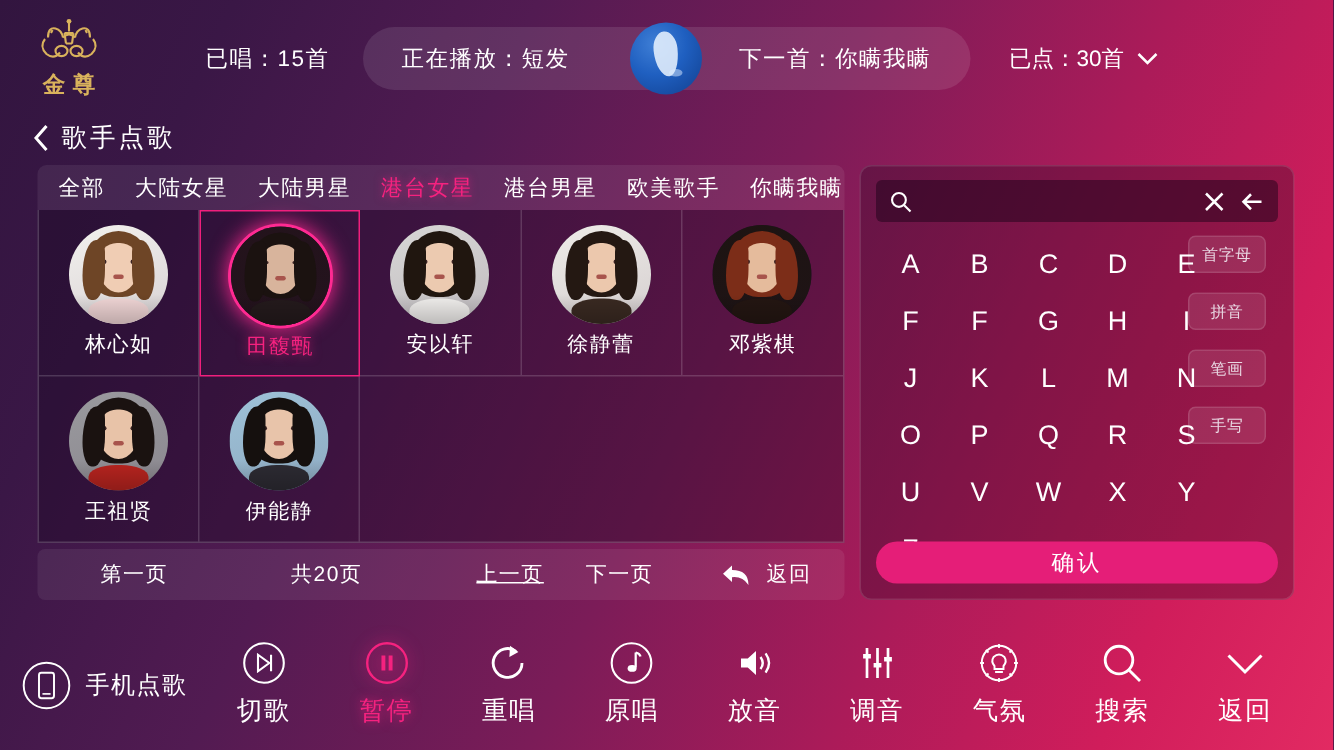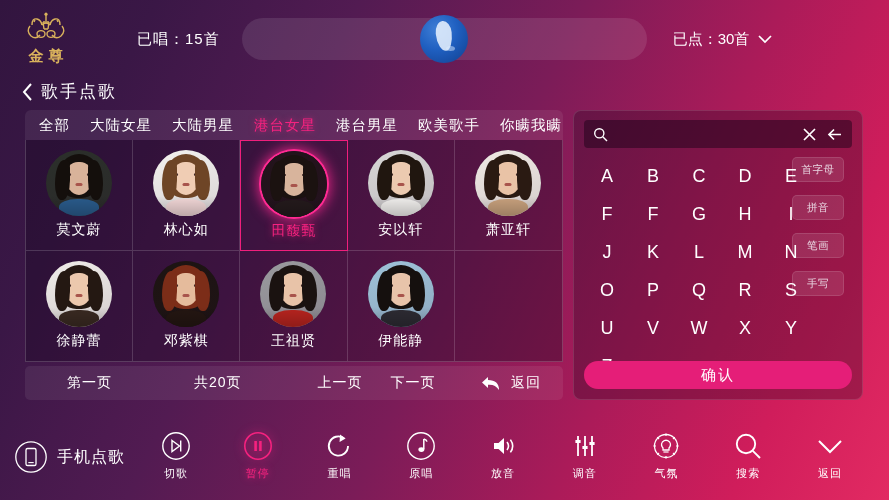--- a/index.html
+++ b/index.html
@@ -125,21 +125,21 @@
   .av .body { position:absolute; left:50%; transform:translateX(-50%); border-radius:46% 46% 0 0; }
 
   .pager {
     height: 34px; margin-top: 4px; border-radius: 5px;
     background: rgba(255,255,255,0.07);
     display:flex; align-items:center; position:relative;
   }
   .pg { color:#fff; font-size:14px; letter-spacing:1px; cursor:pointer; white-space:nowrap; }
   .pg.p1 { margin-left: 42px; }
   .pg.p2 { margin-left: 82px; }
-  .pg.p3 { margin-left: 76px; }
+  .pg.p3 { margin-left: 76px; text-decoration: underline; }
   .pg.p4 { margin-left: 28px; }
   .ret { position:absolute; right:22px; display:flex; align-items:center; gap:9px; cursor:pointer; }
   .ret svg { width:22px; height:17px; }
 
   
   .right-panel {
     position:absolute; left:573px; top:110px; width:290px; height:290px;
     border-radius: 8px; background: rgba(30,5,30,0.30);
     border: 1px solid rgba(255,255,255,0.12);
     padding: 9px 10px 10px 10px;
@@ -188,21 +188,21 @@
     display:flex; align-items:center; gap:9px; margin-left:14px;
     flex:0 0 auto; cursor:pointer;
   }
   .phone-entry .pl { color:#ffffff; font-size:16px; letter-spacing:1px; }
   .tools { display:flex; align-items:center; flex:1; justify-content:space-around; padding: 0 18px 0 10px; }
   .tool {
     display:flex; flex-direction:column; align-items:center; gap:5px;
     cursor:pointer; width:64px;
   }
   .tool .ic { height:28px; display:flex; align-items:flex-end; justify-content:center; }
-  .tool .tl { color:#ffffff; font-size:11px; letter-spacing:1px; }
+  .tool .tl { color:#ffffff; font-size:17px; letter-spacing:1px; }
   .tool.on .tl { color:#f5227f; text-shadow:0 0 7px rgba(245,34,127,0.7); }
 </style>
 </head>
 <body>
 
 <div class="app">
 
   <div class="header">
     <div class="logo">
       <svg class="crown" viewBox="0 0 46 34">
@@ -219,24 +219,26 @@
           <path d="M20 10 L26 10 M20 10 L21 17 M26 10 L25 17 M21 17 L25 17"></path>
           <path d="M11 10 L12 8 M35 10 L34 8"></path>
         </g>
       </svg>
       <div class="logo-text">金尊</div>
     </div>
 
     <div class="sung-count">已唱：15首</div>
 
     <div class="now-pill">
+      <div class="txt">正在播放：短发</div>
       <div class="globe">
         <div class="cloud"></div>
           <div class="cloud2"></div>
       </div>
+      <div class="txt">下一首：你瞒我瞒</div>
     </div>
 
     <div class="ordered">
       <span>已点：30首</span>
       <svg class="chev-down" viewBox="0 0 14 9">
         <path d="M1 1 L7 7 L13 1" fill="none" stroke="#ffffff" stroke-width="1.7"></path>
       </svg>
     </div>
   </div>
 
@@ -253,35 +255,20 @@
         <div class="tab">大陆女星</div>
         <div class="tab">大陆男星</div>
         <div class="tab active">港台女星</div>
         <div class="tab">港台男星</div>
         <div class="tab">欧美歌手</div>
         <div class="tab">你瞒我瞒</div>
       </div>
     <div class="grid">
         <div class="cell">
           <div class="av">
-            <div class="bg" style="background:linear-gradient(160deg,#2b2f2a 0%, #2b2f2add 100%)"></div>
-            <div style="position:absolute;left:12px;top:4px;width:42px;height:44px;border-radius:50% 50% 44% 44%;background:#140f0c"></div>
-            <div class="face" style="top:12px;width:27px;height:33px;background:#d9b39a"></div>
-            <div class="eyeL" style="left:20px;top:23px"></div>
-            <div class="eyeR" style="left:41px;top:23px"></div>
-            <div class="lips" style="top:33px;background:#a8544c"></div>
-            <div style="position:absolute;left:9px;top:10px;width:15px;height:40px;border-radius:60% 20% 50% 40%;background:#140f0c"></div>
-            <div style="position:absolute;left:42px;top:10px;width:15px;height:40px;border-radius:20% 60% 40% 50%;background:#140f0c"></div>
-            <div class="body" style="bottom:0;width:40px;height:17px;background:#2a5b8c"></div>
-            <div style="position:absolute;left:0;right:0;bottom:0;height:20px;background:linear-gradient(180deg,rgba(0,0,0,0) 0%,rgba(0,0,0,0.22) 100%)"></div>
-          </div>
-          <div class="nm">莫文蔚</div>
-        </div>
-        <div class="cell">
-          <div class="av">
             <div class="bg" style="background:linear-gradient(160deg,#f3f1ee 0%, #f3f1eedd 100%)"></div>
             <div style="position:absolute;left:12px;top:4px;width:42px;height:44px;border-radius:50% 50% 44% 44%;background:#6e4526"></div>
             <div class="face" style="top:12px;width:27px;height:33px;background:#f0cdb4"></div>
             <div class="eyeL" style="left:20px;top:23px"></div>
             <div class="eyeR" style="left:41px;top:23px"></div>
             <div class="lips" style="top:33px;background:#a8544c"></div>
             <div style="position:absolute;left:9px;top:10px;width:15px;height:40px;border-radius:60% 20% 50% 40%;background:#6e4526"></div>
             <div style="position:absolute;left:42px;top:10px;width:15px;height:40px;border-radius:20% 60% 40% 50%;background:#6e4526"></div>
             <div class="body" style="bottom:0;width:40px;height:17px;background:#f2d7d7"></div>
             <div style="position:absolute;left:0;right:0;bottom:0;height:20px;background:linear-gradient(180deg,rgba(0,0,0,0) 0%,rgba(0,0,0,0.22) 100%)"></div>
@@ -310,35 +297,20 @@
             <div class="face" style="top:12px;width:27px;height:33px;background:#eccab0"></div>
             <div class="eyeL" style="left:20px;top:23px"></div>
             <div class="eyeR" style="left:41px;top:23px"></div>
             <div class="lips" style="top:33px;background:#a8544c"></div>
             <div style="position:absolute;left:9px;top:10px;width:15px;height:40px;border-radius:60% 20% 50% 40%;background:#20160f"></div>
             <div style="position:absolute;left:42px;top:10px;width:15px;height:40px;border-radius:20% 60% 40% 50%;background:#20160f"></div>
             <div class="body" style="bottom:0;width:40px;height:17px;background:#f2f0ee"></div>
             <div style="position:absolute;left:0;right:0;bottom:0;height:20px;background:linear-gradient(180deg,rgba(0,0,0,0) 0%,rgba(0,0,0,0.22) 100%)"></div>
           </div>
           <div class="nm">安以轩</div>
-        </div>
-        <div class="cell">
-          <div class="av">
-            <div class="bg" style="background:linear-gradient(160deg,#efe9e3 0%, #efe9e3dd 100%)"></div>
-            <div style="position:absolute;left:12px;top:4px;width:42px;height:44px;border-radius:50% 50% 44% 44%;background:#2a1a12"></div>
-            <div class="face" style="top:12px;width:27px;height:33px;background:#e9c3a6"></div>
-            <div class="eyeL" style="left:20px;top:23px"></div>
-            <div class="eyeR" style="left:41px;top:23px"></div>
-            <div class="lips" style="top:33px;background:#a8544c"></div>
-            <div style="position:absolute;left:9px;top:10px;width:15px;height:40px;border-radius:60% 20% 50% 40%;background:#2a1a12"></div>
-            <div style="position:absolute;left:42px;top:10px;width:15px;height:40px;border-radius:20% 60% 40% 50%;background:#2a1a12"></div>
-            <div class="body" style="bottom:0;width:40px;height:17px;background:#c9a27e"></div>
-            <div style="position:absolute;left:0;right:0;bottom:0;height:20px;background:linear-gradient(180deg,rgba(0,0,0,0) 0%,rgba(0,0,0,0.22) 100%)"></div>
-          </div>
-          <div class="nm">萧亚轩</div>
         </div>
         <div class="cell">
           <div class="av">
             <div class="bg" style="background:linear-gradient(160deg,#efece8 0%, #efece8dd 100%)"></div>
             <div style="position:absolute;left:12px;top:4px;width:42px;height:44px;border-radius:50% 50% 44% 44%;background:#241812"></div>
             <div class="face" style="top:12px;width:27px;height:33px;background:#ecc8ad"></div>
             <div class="eyeL" style="left:20px;top:23px"></div>
             <div class="eyeR" style="left:41px;top:23px"></div>
             <div class="lips" style="top:33px;background:#a8544c"></div>
             <div style="position:absolute;left:9px;top:10px;width:15px;height:40px;border-radius:60% 20% 50% 40%;background:#241812"></div>

